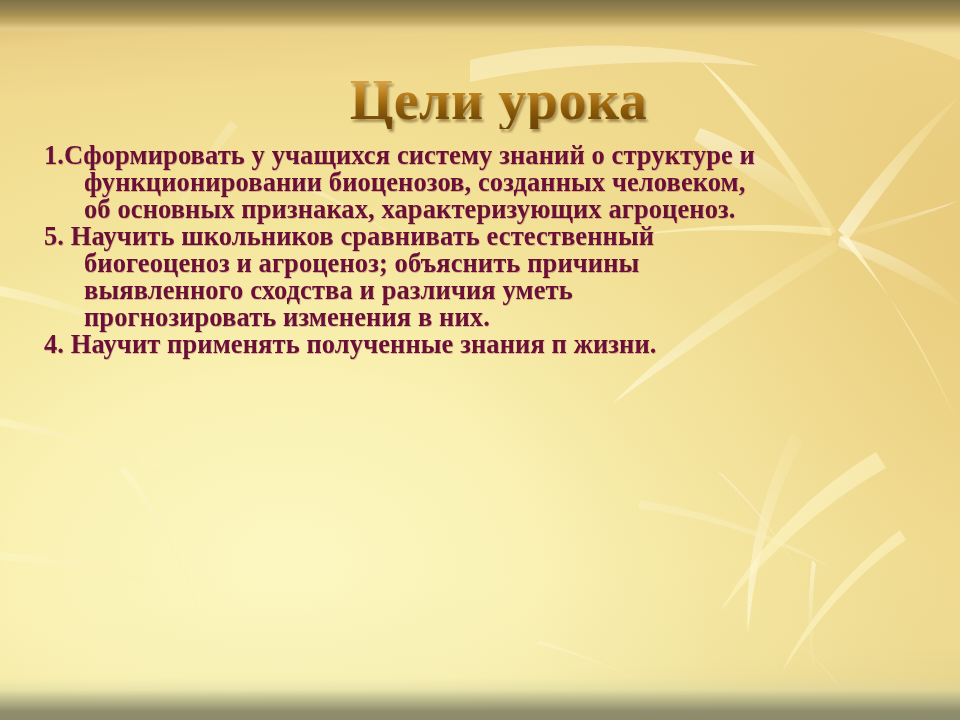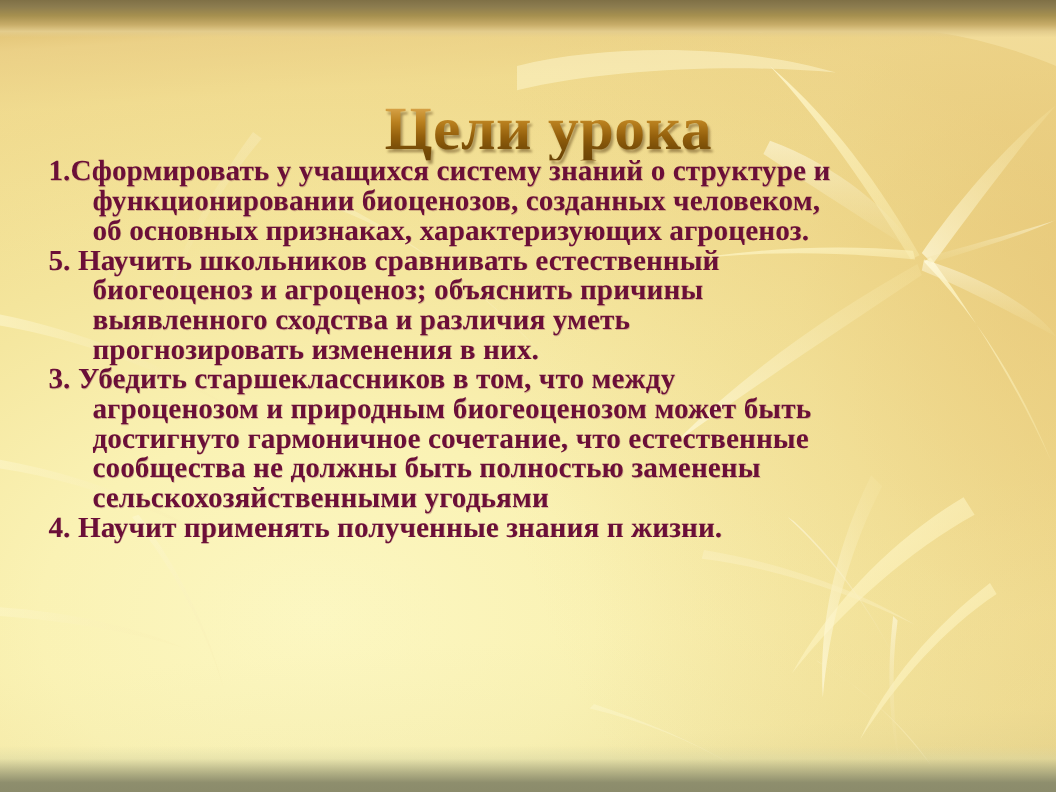--- a/index.html
+++ b/index.html
@@ -75,21 +75,21 @@
         rgba(215,213,162,0.45) 28%,
         rgba(167,166,126,0.85) 58%,
         #8E8E6D 80%,
         #8B8B6B 100%);
   }
 
   
   .title-wrap {
     position: absolute;
     left: 0; right: 0;
-    top: 50px;
+    top: 33px;
     text-align: center;
     pointer-events: none;
     padding-left: 37px;
   }
   .title {
     display: inline-block;
     position: relative;
     font-size: 56px;
     font-weight: 700;
     letter-spacing: 0.5px;
@@ -204,21 +204,16 @@
   </div>
 
   <div class="body-wrap">
     <p class="goal">1.Сформировать у учащихся систему знаний о структуре и
 функционировании биоценозов, созданных человеком,
 об основных признаках, характеризующих агроценоз.</p>
     <p class="goal">5. Научить школьников сравнивать естественный
 биогеоценоз и агроценоз; объяснить причины
 выявленного сходства и различия уметь
 прогнозировать изменения в них.</p>
-    <p class="goal">3. Убедить старшеклассников  в том, что между
-агроценозом и природным биогеоценозом может быть
-достигнуто гармоничное сочетание, что естественные
-сообщества не должны быть полностью заменены
-сельскохозяйственными угодьями</p>
     <p class="goal">4. Научит применять полученные знания п жизни.</p>
   </div>
 
 </div>
 
 </body></html>

